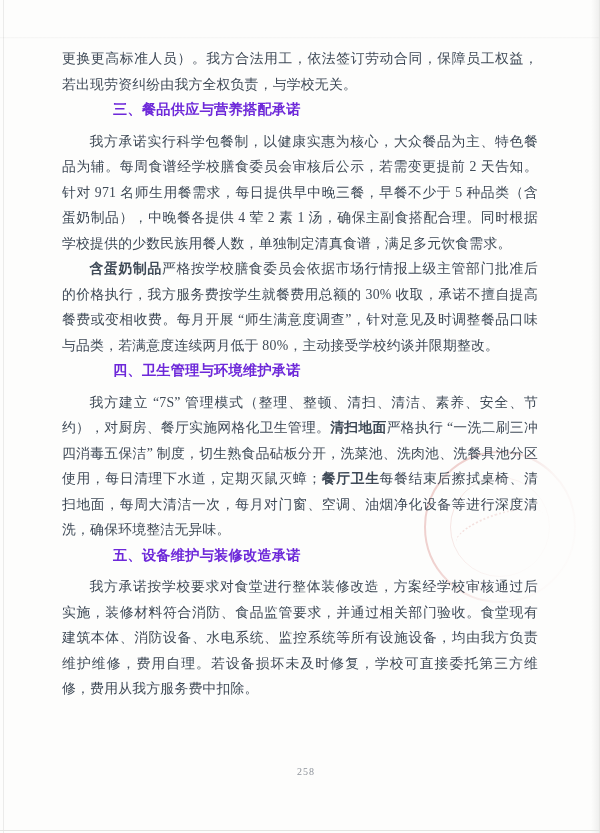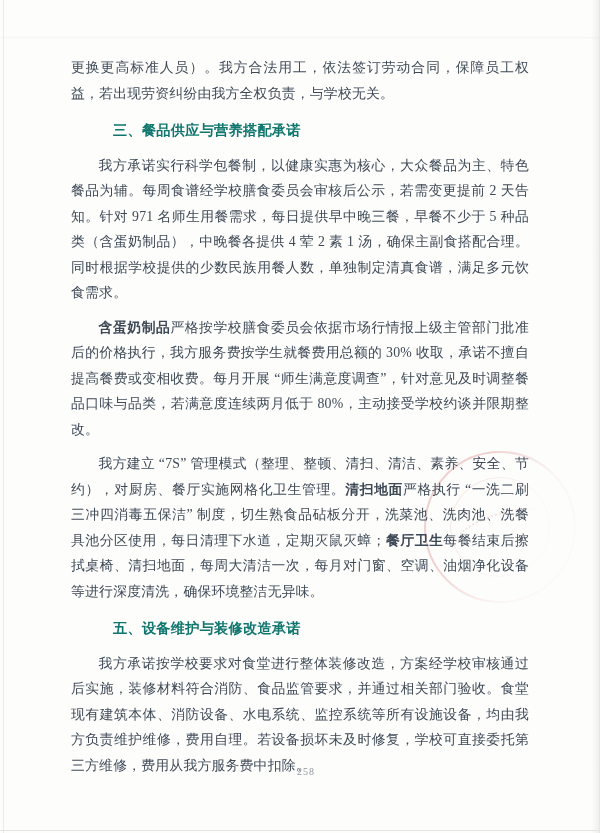--- a/index.html
+++ b/index.html
@@ -34,29 +34,29 @@
     left: 62px;
     top: 46px;
     width: 476px;
     color: #3e4956;
     font-size: 13.8px;
     line-height: 25.5px;
     letter-spacing: 0.25px;
     text-align: justify;
     text-justify: inter-ideograph;
   }
-  .para { margin: 9px; text-indent: 2em; }
+  .para { margin: 0; text-indent: 2em; }
   .para.carryover { text-indent: 0; }
   .para .b { font-weight: bold; }
   .heading {
     font-size: 14.2px;
     font-weight: bold;
-    margin: 12px 0 6px 51px;
+    margin: 0 0 6px 51px;
     text-indent: 0;
-    color: #0f766e;
+    color: #6d28d9;
   }
   .page-number {
     position: absolute;
     top: 766px;
     left: 0; right: 0;
     text-align: center;
     font-size: 10px;
     color: #8e939a;
     letter-spacing: 1px;
     margin-left: 12px;
@@ -109,20 +109,21 @@
     <div class="seal-mark"></div>
     <div class="seal-fade"></div>
   </div>
 
   <div class="content">
     <p class="para carryover"><span>更换更高标准人员）。我方合法用工，依法签订劳动合同，保障员工权益，若出现劳资纠纷由我方全权负责，与学校无关。</span></p>
     <div id="sections">
         <h3 class="heading">三、餐品供应与营养搭配承诺</h3>
         <p class="para"><span>我方承诺实行科学包餐制，以健康实惠为核心，大众餐品为主、特色餐品为辅。每周食谱经学校膳食委员会审核后公示，若需变更提前 2 天告知。针对 971 名师生用餐需求，每日提供早中晚三餐，早餐不少于 5 种品类（含蛋奶制品），中晚餐各提供 4 荤 2 素 1 汤，确保主副食搭配合理。同时根据学校提供的少数民族用餐人数，单独制定清真食谱，满足多元饮食需求。</span></p>
         <p class="para"><span class="b">含蛋奶制品</span><span>严格按学校膳食委员会依据市场行情报上级主管部门批准后的价格执行，我方服务费按学生就餐费用总额的 30% 收取，承诺不擅自提高餐费或变相收费。每月开展 “师生满意度调查”，针对意见及时调整餐品口味与品类，若满意度连续两月低于 80%，主动接受学校约谈并限期整改。</span></p>
+        <h3 class="heading">四、卫生管理与环境维护承诺</h3>
         <p class="para"><span>我方建立 “7S” 管理模式（整理、整顿、清扫、清洁、素养、安全、节约），对厨房、餐厅实施网格化卫生管理。</span><span class="b">清扫地面</span><span>严格执行 “一洗二刷三冲四消毒五保洁” 制度，切生熟食品砧板分开，洗菜池、洗肉池、洗餐具池分区使用，每日清理下水道，定期灭鼠灭蟑；</span><span class="b">餐厅卫生</span><span>每餐结束后擦拭桌椅、清扫地面，每周大清洁一次，每月对门窗、空调、油烟净化设备等进行深度清洗，确保环境整洁无异味。</span></p>
         <h3 class="heading">五、设备维护与装修改造承诺</h3>
         <p class="para"><span>我方承诺按学校要求对食堂进行整体装修改造，方案经学校审核通过后实施，装修材料符合消防、食品监管要求，并通过相关部门验收。食堂现有建筑本体、消防设备、水电系统、监控系统等所有设施设备，均由我方负责维护维修，费用自理。若设备损坏未及时修复，学校可直接委托第三方维修，费用从我方服务费中扣除。</span></p>
       </div>
   </div>
 
   <div class="page-number">258</div>
 
   <div class="edge-top"></div>
   <div class="edge-left"></div>

